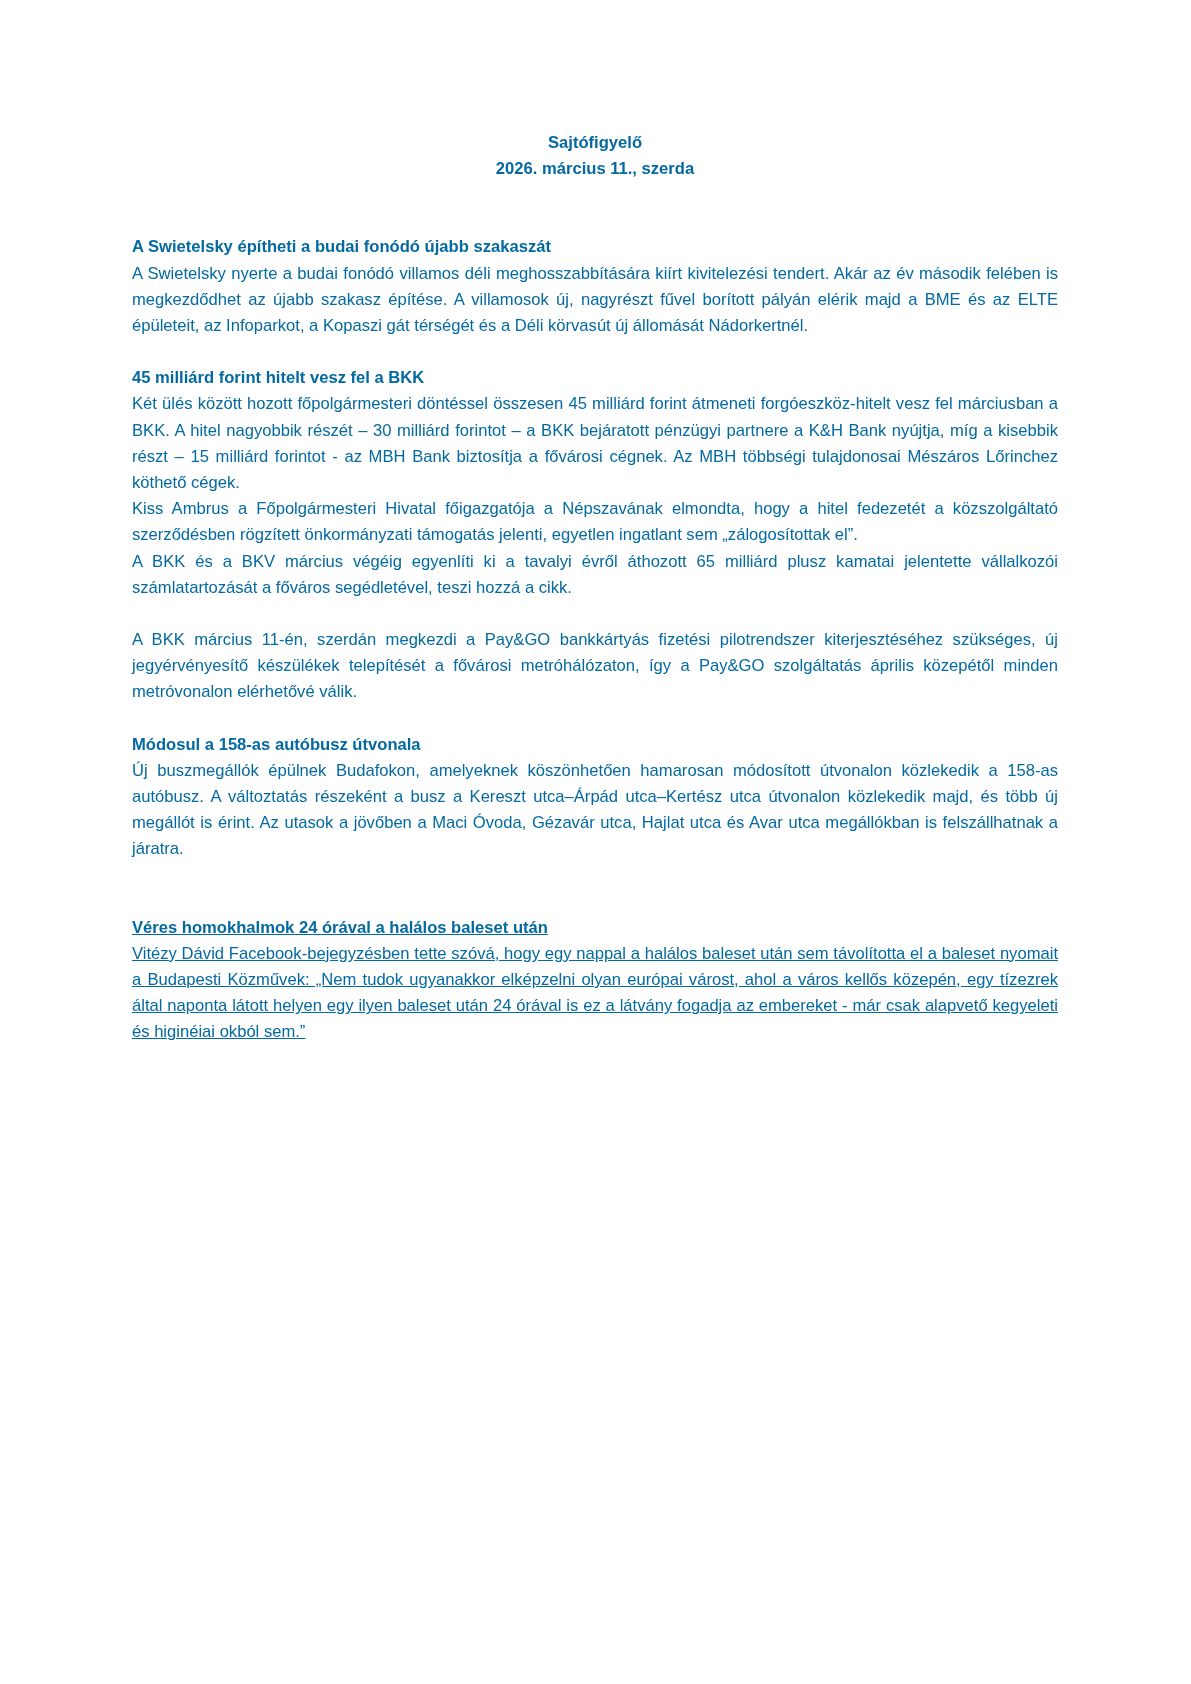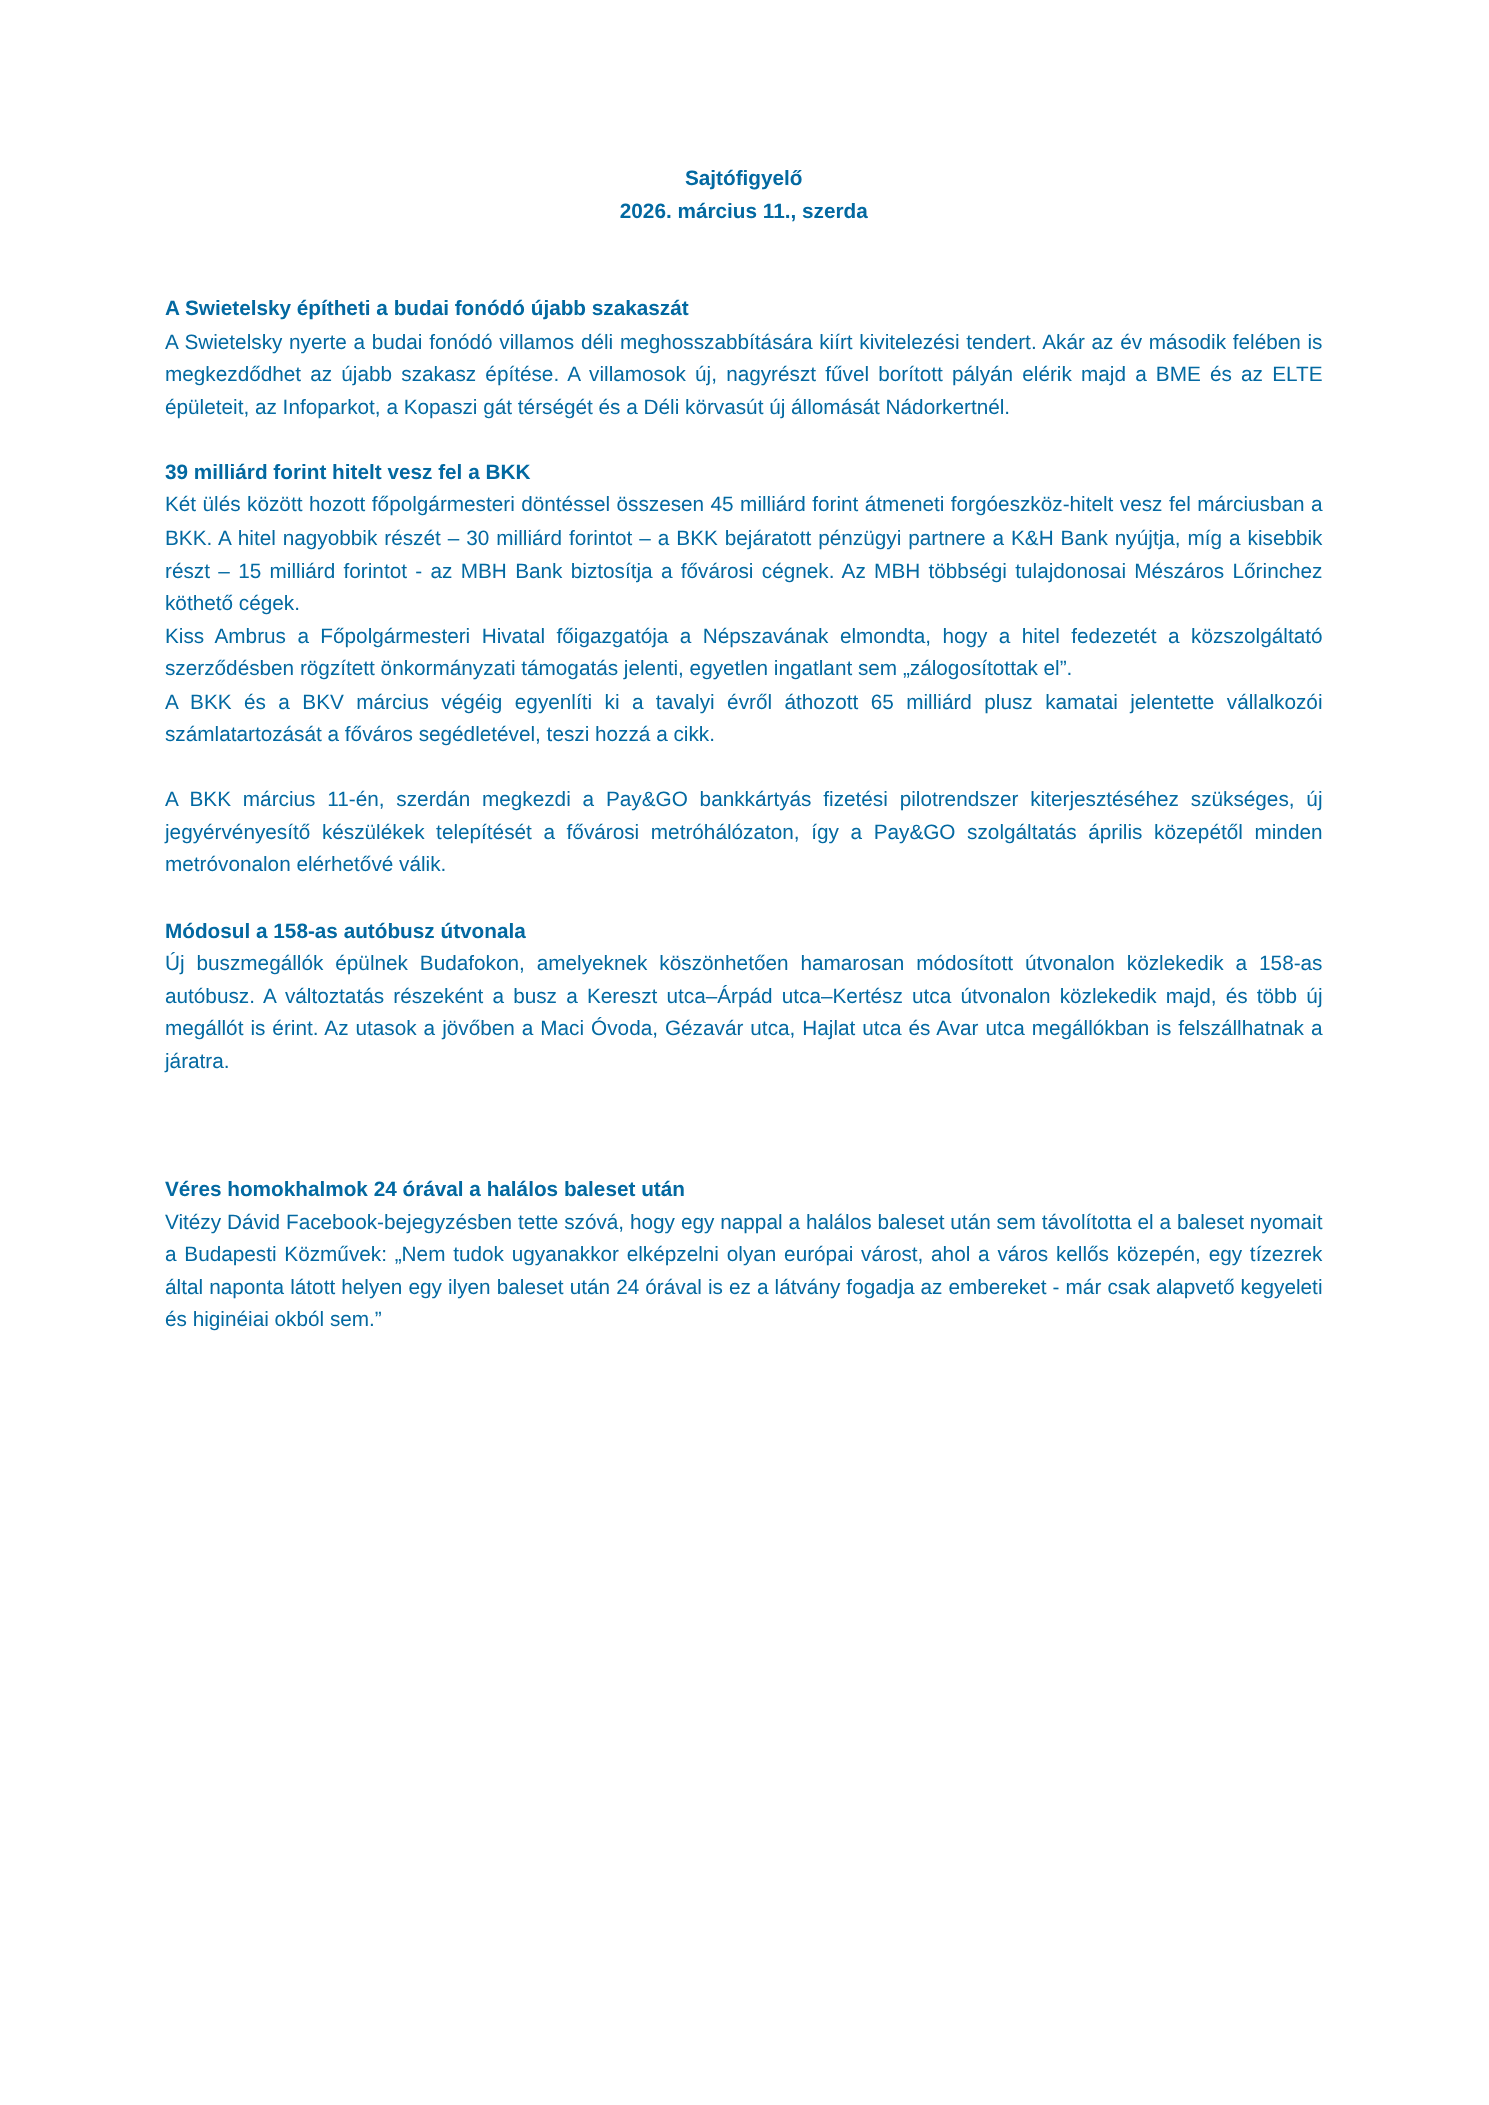--- a/index.html
+++ b/index.html
@@ -16,36 +16,36 @@
   }
   .doc-title, .doc-date {
     text-align: center;
     font-weight: bold;
     margin: 0;
   }
   .doc-date { margin-bottom: 52px; }
   .article { margin: 0 0 26px 0; }
   .article-title { font-weight: bold; margin: 0; }
   .para { margin: 0; text-align: justify; }
-  .article.gap-extra { margin-top: 76px; }
+  .article.gap-extra { margin-top: 52px; text-decoration: underline; }
 </style>
 </head>
 <body>
 
 <div class="page">
   <p class="doc-title">Sajtófigyelő</p>
   <p class="doc-date">2026. március 11., szerda</p>
 
   <div class="article">
     <p class="article-title">A Swietelsky építheti a budai fonódó újabb szakaszát</p>
     <p class="para">A Swietelsky nyerte a budai fonódó villamos déli meghosszabbítására kiírt kivitelezési tendert. Akár az év második felében is megkezdődhet az újabb szakasz építése. A villamosok új, nagyrészt fűvel borított pályán elérik majd a BME és az ELTE épületeit, az Infoparkot, a Kopaszi gát térségét és a Déli körvasút új állomását Nádorkertnél.</p>
   </div>
 
   <div class="article">
-    <p class="article-title">39 milliárd forint hitelt vesz fel a BKK</p>
+    <p class="article-title">45 milliárd forint hitelt vesz fel a BKK</p>
     <p class="para">Két ülés között hozott főpolgármesteri döntéssel összesen 45 milliárd forint átmeneti forgóeszköz-hitelt vesz fel márciusban a BKK. A hitel nagyobbik részét – 30 milliárd forintot – a BKK bejáratott pénzügyi partnere a K&amp;H Bank nyújtja, míg a kisebbik részt – 15 milliárd forintot - az MBH Bank biztosítja a fővárosi cégnek. Az MBH többségi tulajdonosai Mészáros Lőrinchez köthető cégek.</p>
     <p class="para">Kiss Ambrus a Főpolgármesteri Hivatal főigazgatója a Népszavának elmondta, hogy a hitel fedezetét a közszolgáltató szerződésben rögzített önkormányzati támogatás jelenti, egyetlen ingatlant sem „zálogosítottak el”.</p>
     <p class="para">A BKK és a BKV március végéig egyenlíti ki a tavalyi évről áthozott 65 milliárd plusz kamatai jelentette vállalkozói számlatartozását a főváros segédletével, teszi hozzá a cikk.</p>
   </div>
 
   <div class="article">
     <p class="para">A BKK március 11-én, szerdán megkezdi a Pay&amp;GO bankkártyás fizetési pilotrendszer kiterjesztéséhez szükséges, új jegyérvényesítő készülékek telepítését a fővárosi metróhálózaton, így a Pay&amp;GO szolgáltatás április közepétől minden metróvonalon elérhetővé válik.</p>
   </div>
 
   <div class="article">

